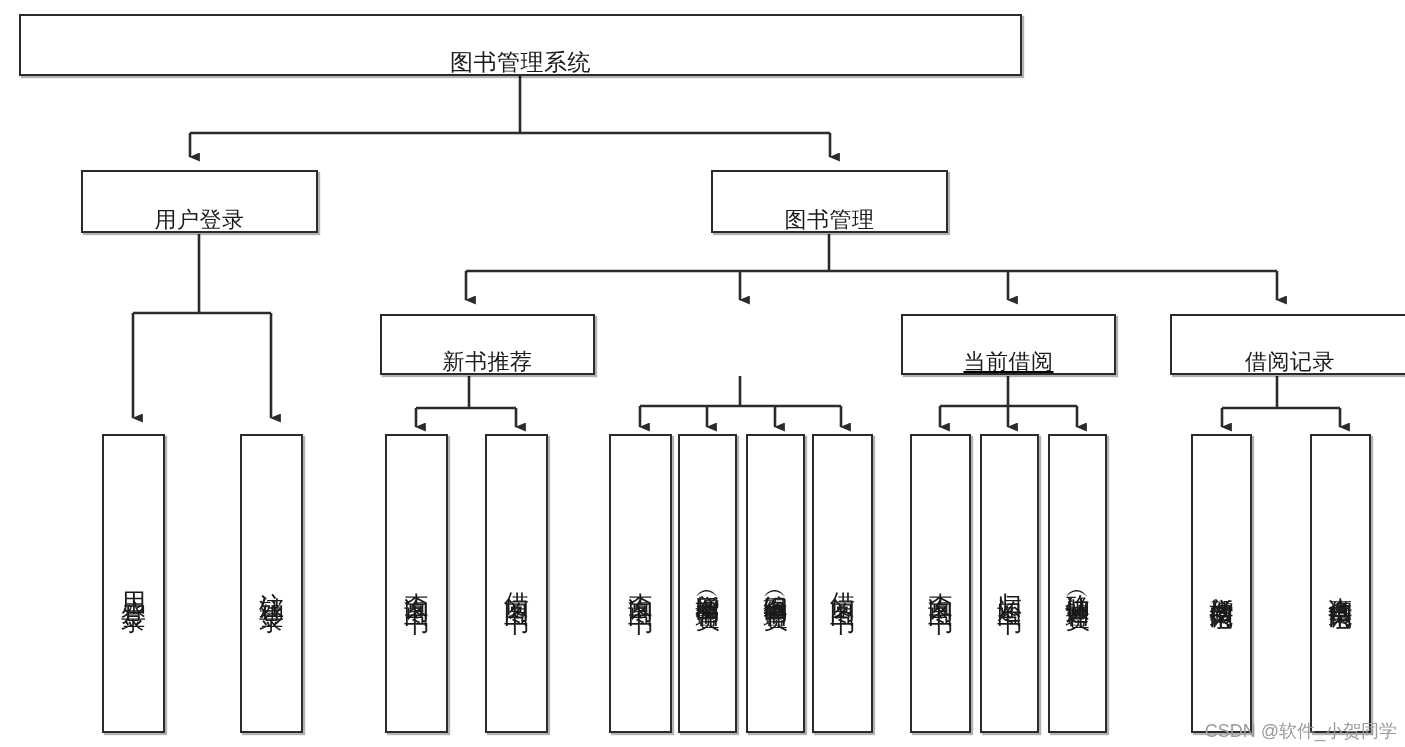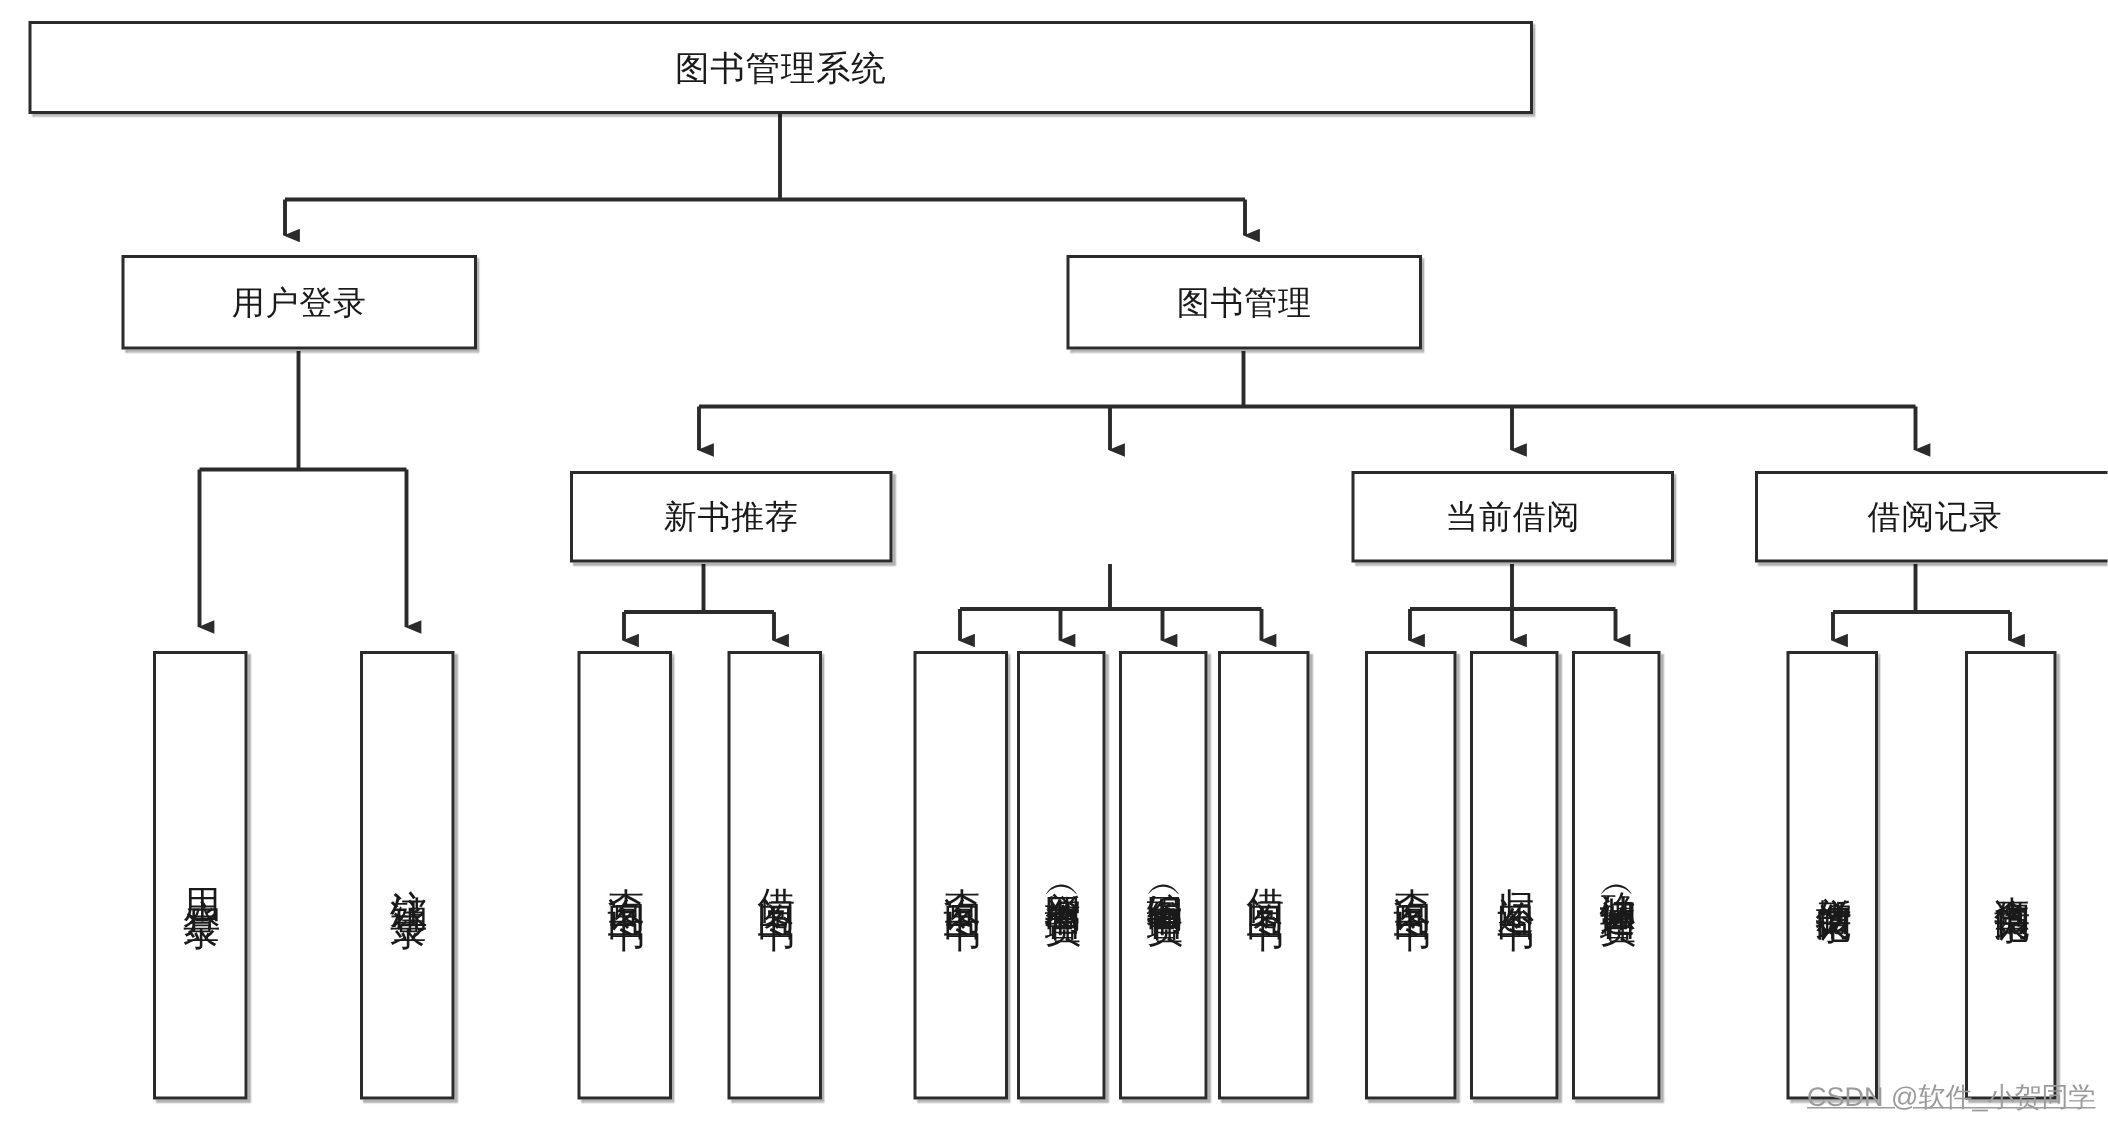--- a/index.html
+++ b/index.html
@@ -25,21 +25,21 @@
     width: 1405px;
     height: 747px;
   }
   .node-box {
     position: absolute;
     background: #ffffff;
     border: 2px solid #2b2b2b;
     box-sizing: border-box;
     box-shadow: 2px 2px 1px rgba(0,0,0,0.30);
     display: flex;
-    align-items: center;
+    align-items: flex-end;
     justify-content: center;
     overflow: hidden;
   }
   .node-label {
     color: #1a1a1a;
     letter-spacing: 0.5px;
     white-space: nowrap;
     line-height: 1.05;
   }
   .node-box.horizontal .node-label {
@@ -65,21 +65,20 @@
     font-size: 24px;
   }
   .watermark {
     position: absolute;
     right: 8px;
     bottom: 4px;
     font-size: 18px;
     color: #9b9b9b;
     white-space: nowrap;
     pointer-events: none;
-    text-decoration: underline;
   }
 </style>
 </head>
 <body>
 
 <div id="diagram-root">
 
   <svg class="diagram-canvas" viewBox="0 0 1405 747" xmlns="http://www.w3.org/2000/svg">
     <defs>
       <marker id="arrow" viewBox="0 0 10 12" refX="5" refY="11" markerWidth="9" markerHeight="11" orient="auto-start-reverse" markerUnits="userSpaceOnUse">
@@ -151,21 +150,21 @@
   <div class="node-box horizontal" style="left:81px; top:170px; width:237px; height:63px;">
     <span class="node-label">用户登录</span>
   </div>
   <div class="node-box horizontal" style="left:711px; top:170px; width:237px; height:63px;">
     <span class="node-label">图书管理</span>
   </div>
 
   <div class="node-box horizontal" style="left:380px; top:314px; width:215px; height:61px;">
     <span class="node-label">新书推荐</span>
   </div>
-  <div class="node-box horizontal" style="left:901px; top:314px; width:215px; height:61px;">
+  <div class="node-box horizontal" style="left:901px; top:314px; width:215px; height:61px;text-decoration:underline;">
     <span class="node-label">当前借阅</span>
   </div>
   <div class="node-box horizontal" style="left:1170px; top:314px; width:240px; height:61px;">
     <span class="node-label">借阅记录</span>
   </div>
 
   <div class="node-box vertical" style="left:102px; top:434px; width:63px; height:299px;">
     <span class="node-label">用户登录</span>
   </div>
   <div class="node-box vertical" style="left:240px; top:434px; width:63px; height:299px;">

